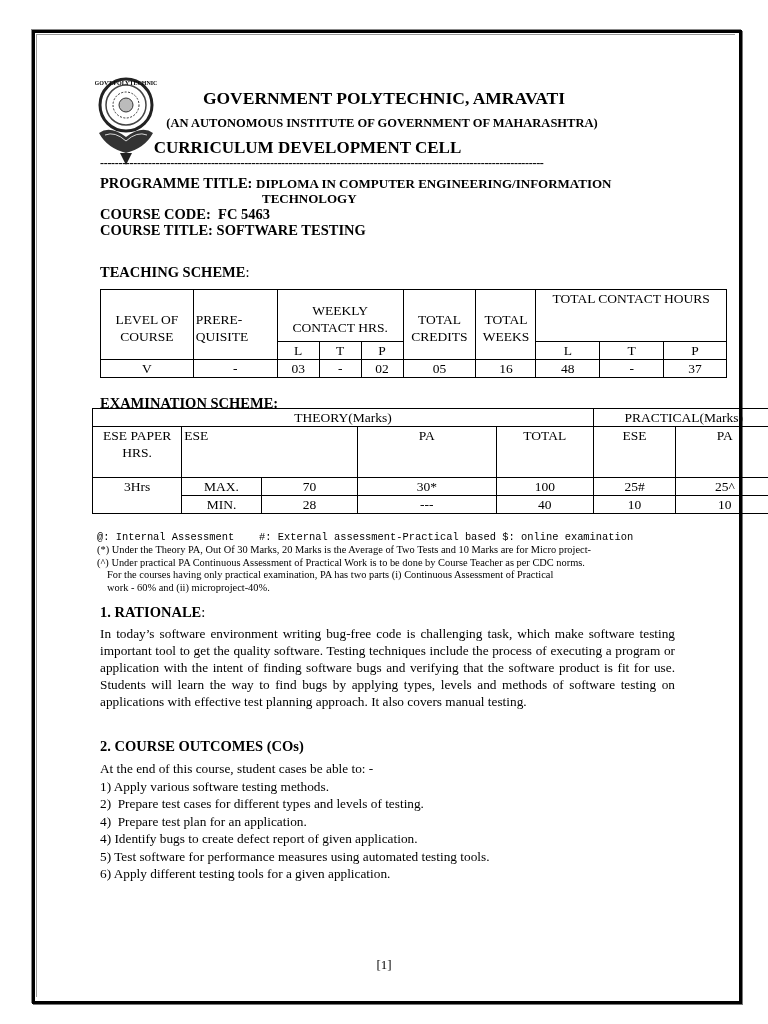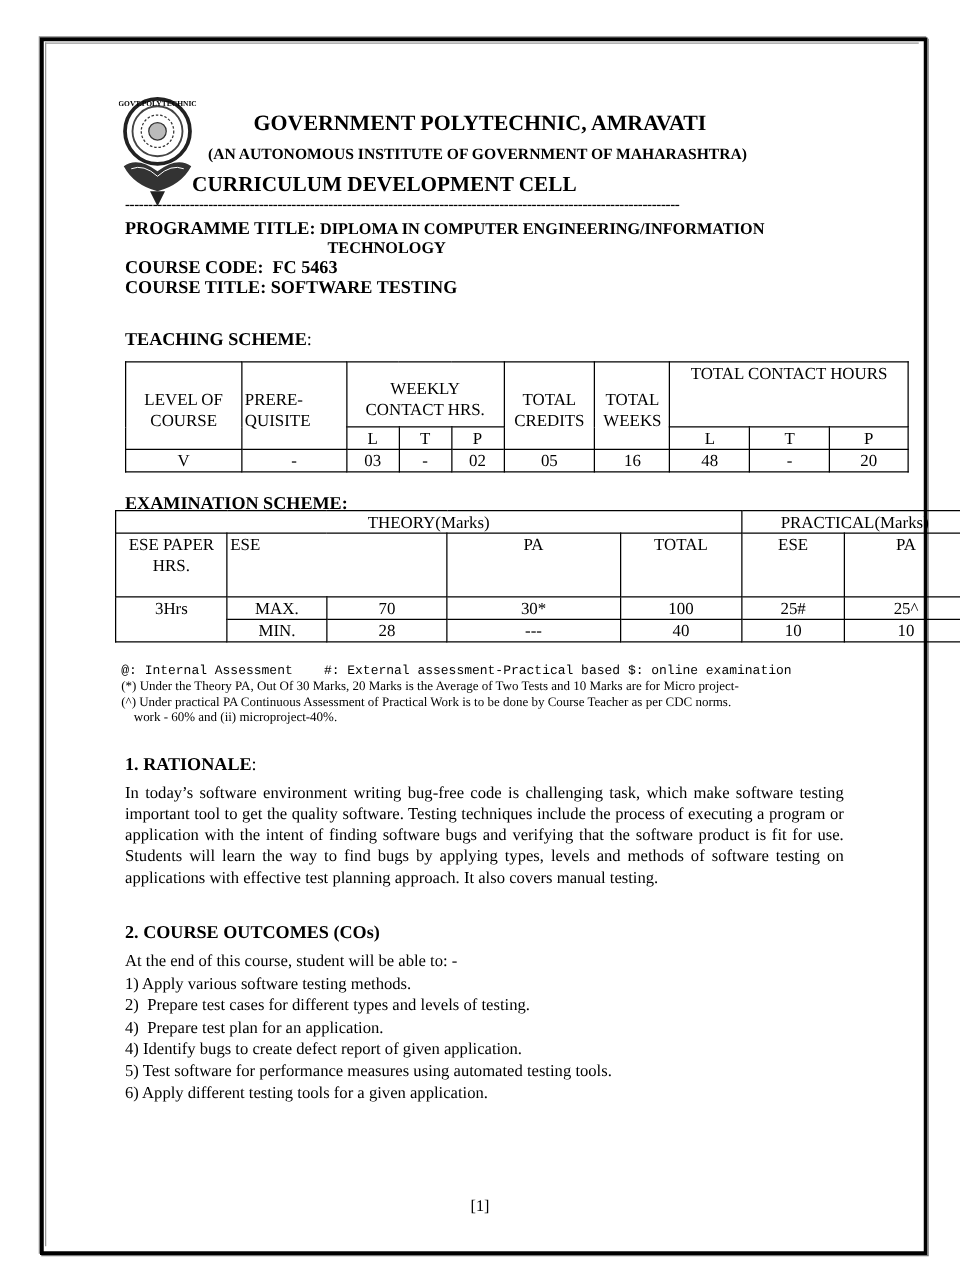--- a/index.html
+++ b/index.html
@@ -103,21 +103,21 @@
   <tr>
     <td>V</td>
     <td>-</td>
     <td>03</td>
     <td>-</td>
     <td>02</td>
     <td>05</td>
     <td>16</td>
     <td>48</td>
     <td>-</td>
-    <td>20</td>
+    <td>37</td>
   </tr>
 </tbody>
   </table>
 
 <div class="abs section" style="top:395px;">EXAMINATION SCHEME:</div>
 <table class="exam">
   <colgroup>
     <col style="width:76px">
       <col style="width:68px">
       <col style="width:82px">
@@ -160,31 +160,32 @@
     <td>10</td>
     <td></td>
   </tr>
 </tbody>
   </table>
 
 <div class="abs notes">
   <div style="white-space:pre;font-family:Liberation Mono, monospace;">@: Internal Assessment    #: External assessment-Practical based $: online examination</div>
   <div>(*) Under the Theory PA, Out Of 30 Marks, 20 Marks is the Average of Two Tests and 10 Marks are for Micro project-</div>
   <div>(^) Under practical PA Continuous Assessment of Practical Work is to be done by Course Teacher as per CDC norms.</div>
+  <div style="padding-left:10px;">For the courses having only practical examination, PA has two parts (i) Continuous Assessment of Practical</div>
   <div style="padding-left:10px;">work - 60% and (ii) microproject-40%.</div>
 </div>
 
 <div class="abs section" style="top:604px;">
   <span>1. RATIONALE</span><span style="font-weight:normal">:</span>
 </div>
 <div class="abs rat">In today’s software environment writing bug-free code is challenging task, which make software testing important tool to get the quality software. Testing techniques include the process of executing a program or application with the intent of finding software bugs and verifying that the software product is fit for use. Students will learn the way to find bugs by applying types, levels and methods of software testing on applications with effective test planning approach. It also covers manual testing.</div>
 
 <div class="abs section" style="top:738px;">2. COURSE OUTCOMES (COs)</div>
 <div class="abs co">
-  <div>At the end of this course, student will be able to: -</div>
+  <div>At the end of this course, student cases be able to: -</div>
   <div>1) Apply various software testing methods.</div>
   <div style="white-space:pre;">2)  Prepare test cases for different types and levels of testing.</div>
   <div style="white-space:pre;">4)  Prepare test plan for an application.</div>
   <div>4) Identify bugs to create defect report of given application.</div>
   <div>5) Test software for performance measures using automated testing tools.</div>
   <div>6) Apply different testing tools for a given application.</div>
 </div>
 
 <div class="abs footer">[1]</div>
 

